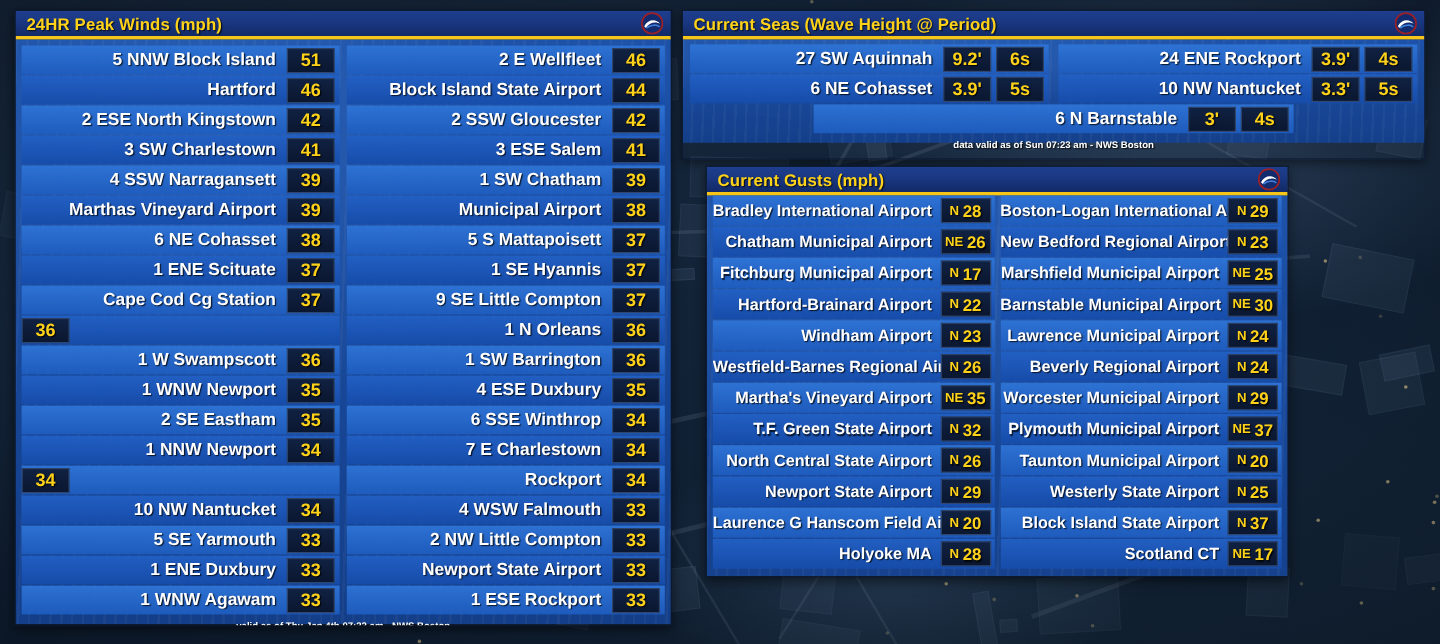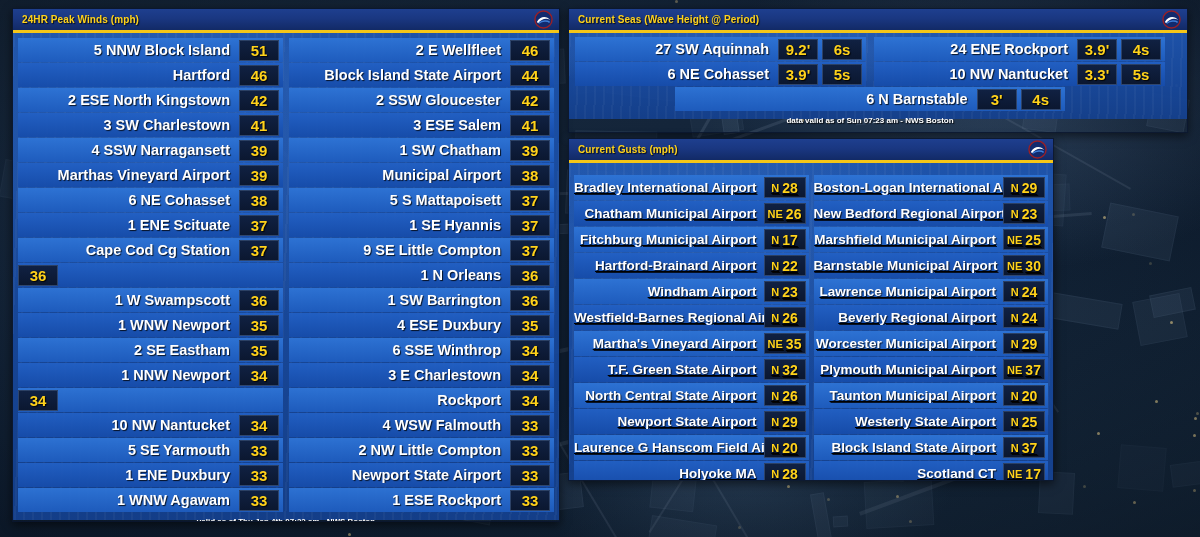--- a/index.html
+++ b/index.html
@@ -61,21 +61,21 @@
     position: relative;
     height: 24px;
     background: linear-gradient(180deg, #1e3f8f 0%, #1a3781 45%, #122a66 100%);
     border-bottom: 3px solid #f5c618;
     display: flex;
     align-items: center;
     padding: 0 6px 0 9px;
   }
   .panel-title {
     color: #ffd21a;
-    font-size: 10px;
+    font-size: 14px;
     font-weight: bold;
     letter-spacing: .1px;
     text-shadow: 1px 1px 1px rgba(0,0,0,.75);
     white-space: nowrap;
   }
   .panel-body {
     background:
       linear-gradient(180deg, rgba(30,86,178,.92) 0%, rgba(24,74,160,.92) 55%, rgba(20,64,142,.94) 100%);
     position: relative;
   }
@@ -137,32 +137,32 @@
 
   
   #peak-winds { left: 12px; top: 8px; width: 548px; height: 514px; }
   #peak-winds .panel-body { height: 487px; padding: 5px 5px 0 5px; }
   #peak-winds .cols { display: flex; gap: 6px; position: relative; z-index: 1; }
   #peak-winds .col { flex: 1 1 0; min-width: 0; }
   #peak-winds .val { width: 40px; margin-right: 4px; }
 
   
   #current-seas { left: 568px; top: 8px; width: 620px; height: 125px; }
-  #current-seas .panel-body { height: 86px; padding: 4px 22px 0 6px; }
+  #current-seas .panel-body { height: 86px; padding: 4px 6px 0 6px; }
   #current-seas .seas-cols { display: flex; gap: 8px; position: relative; z-index: 1; }
   #current-seas .seas-col { flex: 1 1 0; min-width: 0; }
   #current-seas .val { width: 40px; margin-right: 4px; }
   #current-seas .row-wide {
     width: 66%;
     margin: 0 auto 1px auto;
   }
 
   
-  #current-gusts { left: 568px; top: 138px; width: 486px; height: 343px; }
-  #current-gusts .panel-body { height: 363px; padding: 12px 5px 0 5px; text-decoration: underline; }
+  #current-gusts { left: 588px; top: 138px; width: 486px; height: 343px; }
+  #current-gusts .panel-body { height: 363px; padding: 0 5px 0 5px; }
   #current-gusts .cols { display: flex; gap: 5px; position: relative; z-index: 1; }
   #current-gusts .col { flex: 1 1 0; min-width: 0; }
   #current-gusts .row { height: 25px; }
   #current-gusts .row-name { font-size: 13.5px; padding-right: 7px; }
   #current-gusts .val {
     width: 42px; margin-right: 3px; font-size: 14px;
     display: flex; align-items: center; justify-content: center; gap: 3px;
   }
   #current-gusts .val .dir { font-size: 11px; }
 </style>
@@ -487,21 +487,21 @@
             </div>
             <div class="row even">
               <div class="row-name">4 ESE Duxbury</div>
               <div class="val">35</div>
             </div>
             <div class="row odd">
               <div class="row-name">6 SSE Winthrop</div>
               <div class="val">34</div>
             </div>
             <div class="row even">
-              <div class="row-name">3 E Charlestown</div>
+              <div class="row-name">7 E Charlestown</div>
               <div class="val">34</div>
             </div>
             <div class="row odd">
               <div class="row-name">Rockport</div>
               <div class="val">34</div>
             </div>
             <div class="row even">
               <div class="row-name">4 WSW Falmouth</div>
               <div class="val">33</div>
             </div>

